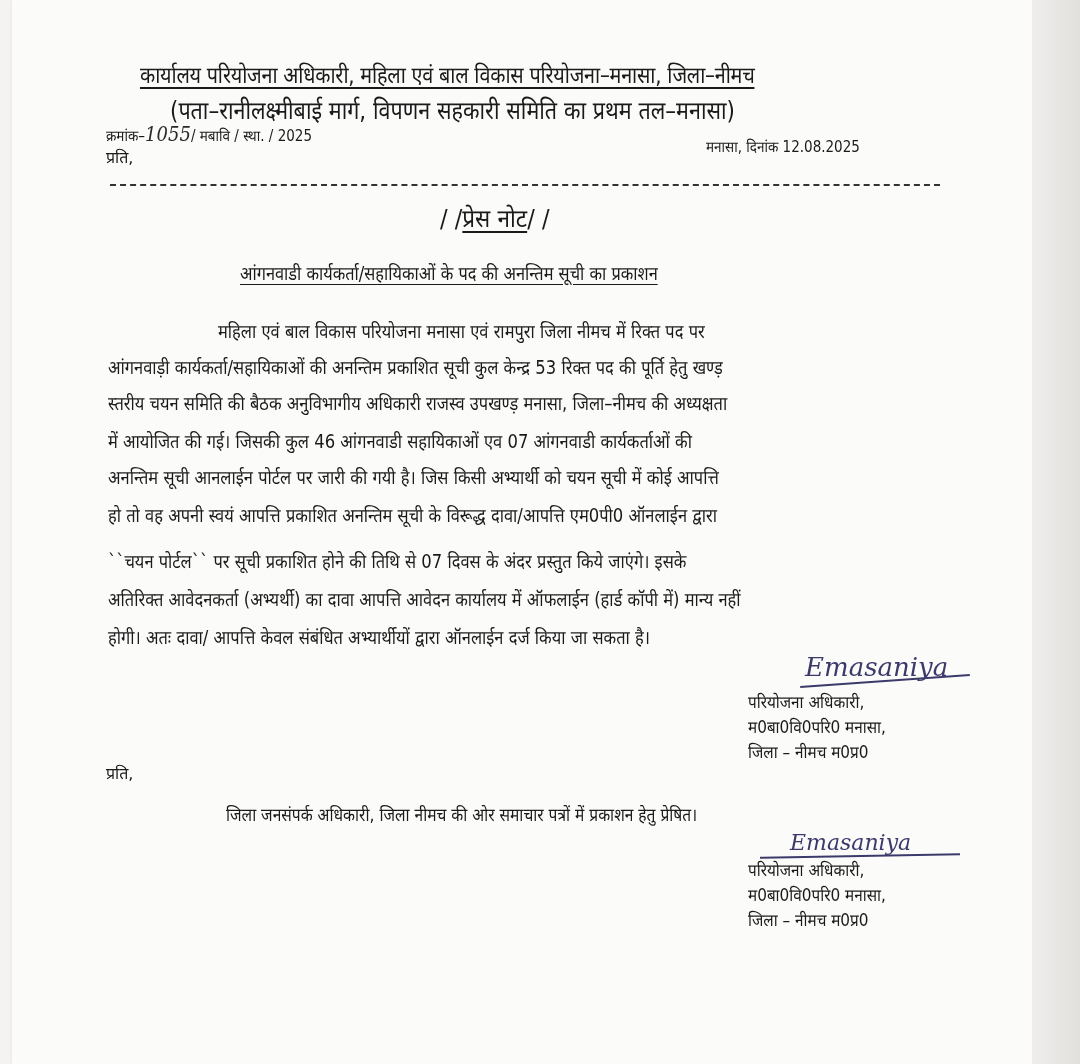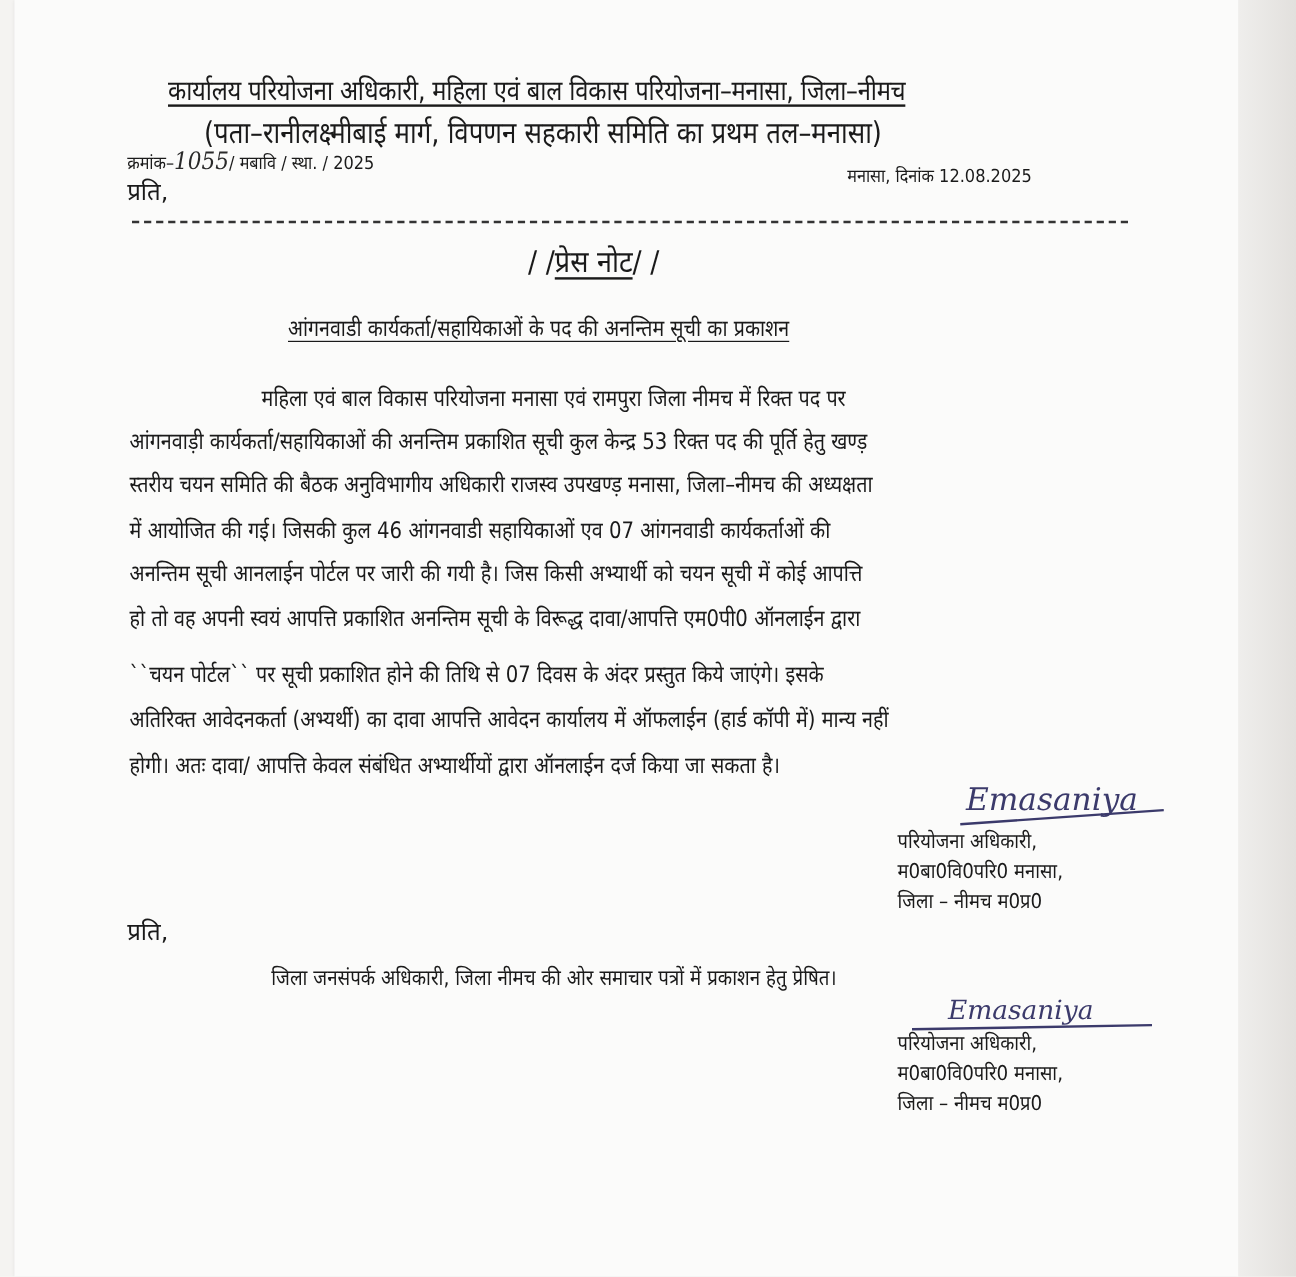--- a/index.html
+++ b/index.html
@@ -26,21 +26,21 @@
     transform: scaleX(0.86); transform-origin: left top;
   }
   .hdr2 {
     left: 170px; top: 92px; font-size: 25px; white-space: nowrap;
     transform: scaleX(0.86); transform-origin: left top;
   }
   .small { font-size: 15px; white-space: nowrap; transform: scaleX(0.9); transform-origin: left top; }
   .ref { left: 106px; top: 122px; }
   .ref .hand { font-family: "DejaVu Serif", serif; font-style: italic; font-size: 20px; color: #2a2a2a; }
   .date { left: 706px; top: 136px; }
-  .prati1 { left: 106px; top: 146px; font-size: 20px; }
+  .prati1 { left: 106px; top: 146px; font-size: 16px; }
   .rule {
     left: 110px; top: 184px; width: 830px; height: 0;
     border-top: 2px dashed #333;
   }
   .press {
     left: 440px; top: 200px; font-size: 25px; white-space: nowrap;
     transform: scaleX(0.9); transform-origin: left top;
   }
   .press u { text-underline-offset: 4px; }
   .subject {

